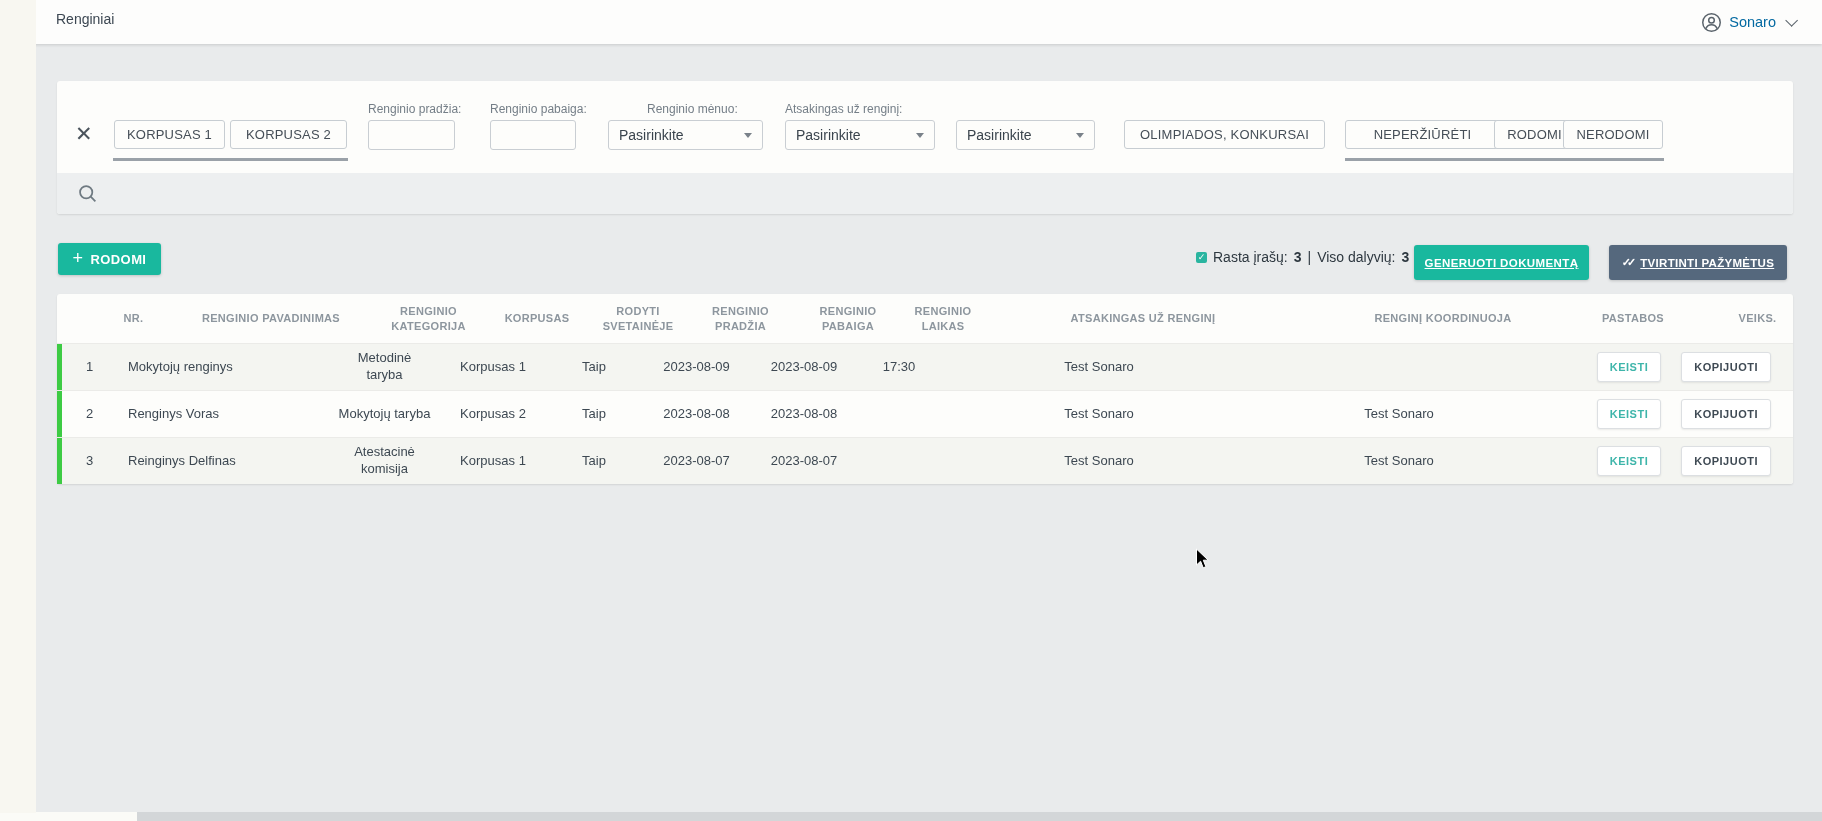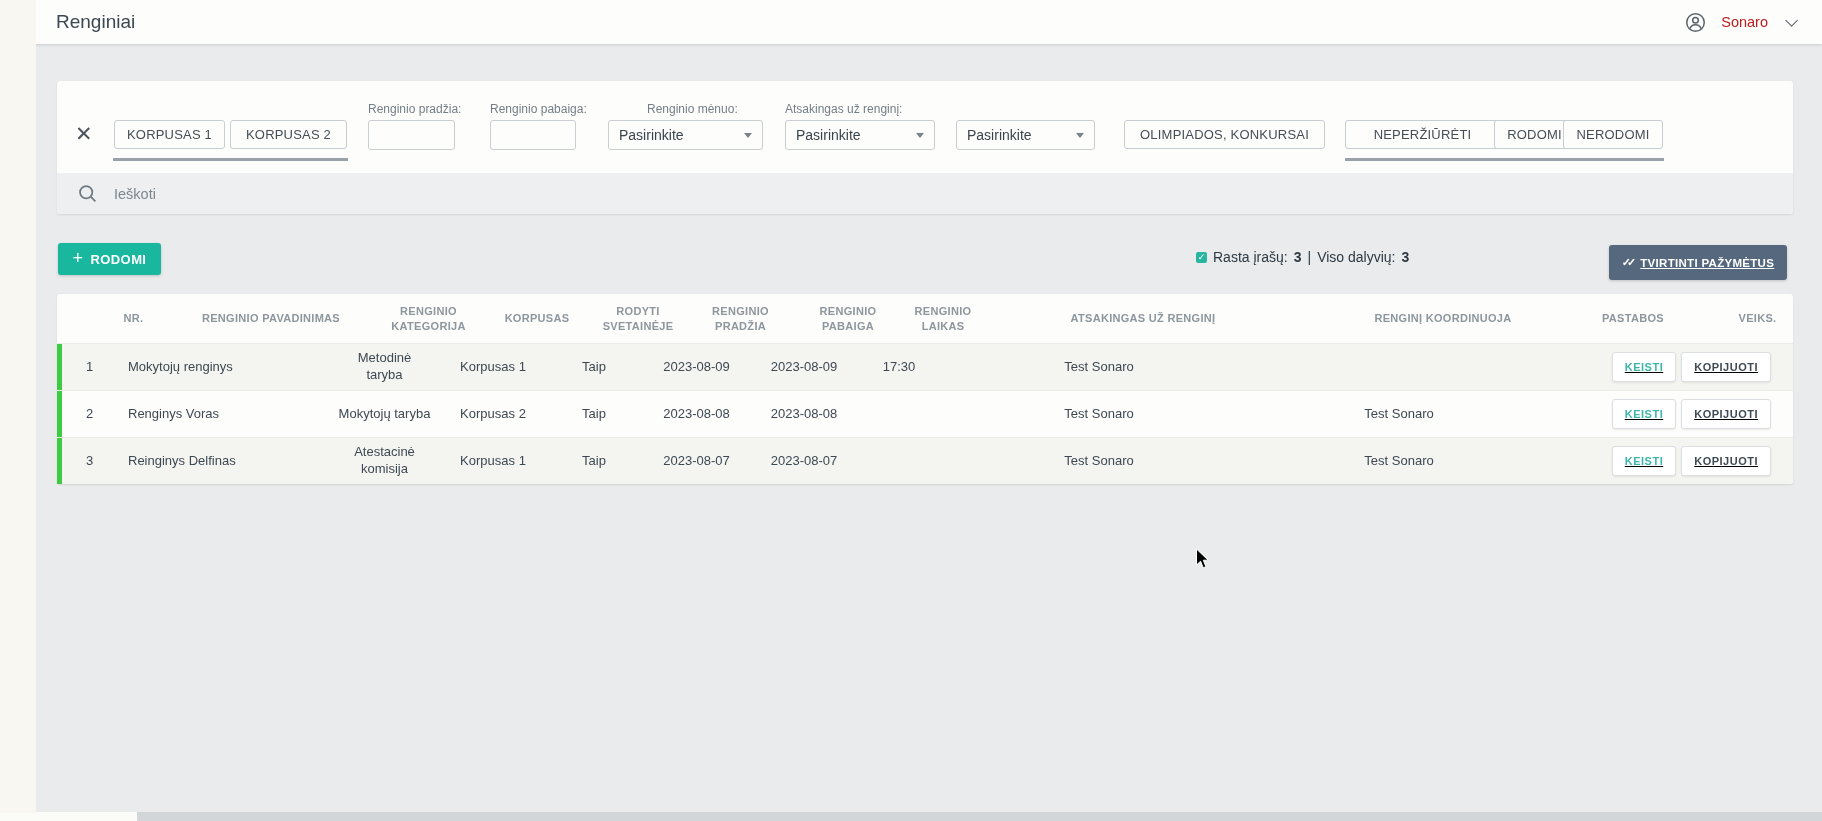--- a/index.html
+++ b/index.html
@@ -3,22 +3,22 @@
 <meta charset="utf-8">
 <style>
   * { margin:0; padding:0; box-sizing:border-box; }
   html,body { background:#e9ebec; }
   body { font-family:"Liberation Sans", sans-serif; }
   .screen { position:relative; width:1822px; height:821px; background:#e9ebec; overflow:hidden; }
 
   
   .topbar { position:absolute; left:0; top:0; width:1822px; height:44px; background:#fdfdfc;
             box-shadow:0 1px 3px rgba(0,0,0,.14); z-index:5; }
-  .topbar-title { position:absolute; left:56px; top:11px; font-size:19px; color:#3c4752; }
-  .user-area { position:absolute; right:28px; top:10px; height:24px; display:flex; align-items:center; gap:15px; cursor:pointer; color:#b91c1c; }
+  .topbar-title { position:absolute; left:56px; top:11px; font-size:14px; color:#3c4752; }
+  .user-area { position:absolute; right:28px; top:10px; height:24px; display:flex; align-items:center; gap:7px; cursor:pointer; color:#0369a1; }
   .user-area svg { display:block; }
   .user-name { font-size:14.5px; }
   .chev { width:9px; height:9px; border-right:1.6px solid #5a636b; border-bottom:1.6px solid #5a636b;
           transform:rotate(45deg) translateY(-3px); margin-left:2px; }
 
   .left-strip { position:absolute; left:0; top:0; width:36px; height:813px; background:#f8f7f1; z-index:6; }
 
   
   .filter-card { position:absolute; left:57px; top:81px; width:1736px; height:133px; background:#fdfdfb;
                  border-radius:3px; box-shadow:0 1px 2px rgba(0,0,0,.10); z-index:2; }
@@ -71,22 +71,22 @@
   .thead { height:49px; align-items:center;padding-left:44px; }
   .th { font-size:11px; font-weight:700; color:#8d969e; letter-spacing:.3px; text-align:center; line-height:1.3;
         padding:0 6px; }
   .th.left-pav { text-align:center; }
   .trow { position:relative; height:47px; align-items:center; border-top:1px solid #ebebe8; }
   .trow.odd { background:#f4f5f1; }
   .trow:last-child { border-radius:0 0 3px 3px; }
   .greenbar { position:absolute; left:0; top:0; width:5px; height:100%; background:#3dcb44; }
   .td { font-size:13px; color:#3d4852; text-align:center; line-height:1.3; padding:0 6px; }
   .td.name { text-align:left; padding-left:6px; }
-  .actions-cell { grid-column:11 / 13; display:flex; justify-content:flex-end; align-items:center; gap:5px;
-                  padding-right:22px;text-decoration:underline; }
+  .actions-cell { grid-column:11 / 13; display:flex; justify-content:flex-end; align-items:center; gap:20px;
+                  padding-right:22px; }
   .row-btn { height:30px; background:#fff; border:1px solid #dcdfe2; border-radius:3px;
              font-family:"Liberation Sans", sans-serif; font-size:11px; font-weight:700; letter-spacing:.5px;
              padding:0 12px; cursor:pointer; box-shadow:0 1px 2px rgba(0,0,0,.08); }
   .row-btn.edit { color:#3eb5aa; }
   .row-btn.copy { color:#3f4a54; }
 
   
   .cursor { position:absolute; left:1195px; top:548px; z-index:9; }
   .bottom-strip { position:absolute; left:0; top:812px; width:1822px; height:9px; background:#d3d6d8; }
   .bottom-strip .white-seg { position:absolute; left:0; top:0; width:137px; height:9px; background:#fbfbf7; }
@@ -147,38 +147,38 @@
     <button class="pill-btn" style="left:1288px; top:39px; width:155px;">NEPERŽIŪRĖTI</button>
     <button class="pill-btn" style="left:1421px; top:39px; width:81px;margin-left:16px;">RODOMI</button>
     <button class="pill-btn" style="left:1506px; top:39px; width:100px;">NERODOMI</button>
     <div class="underbar" style="left:1288px; width:319px;"></div>
 
     <div class="search-bar">
       <svg width="21" height="21" viewBox="0 0 24 24" fill="none" stroke="#6f7a82" stroke-width="2">
         <circle cx="10.5" cy="10.5" r="7"></circle>
         <line x1="15.7" y1="15.7" x2="21" y2="21"></line>
       </svg>
-      <input class="search-input" placeholder="Ieškoti" style="">
     </div>
   </div>
 
   <button class="btn-create">
     <span class="plus">+</span>
     <span>RODOMI</span>
   </button>
 
   <div class="results">
     <span class="checkbox">✓</span>
     <span>Rasta įrašų:</span>
     <b>3</b>
     <span>|</span>
     <span>Viso dalyvių:</span>
     <b>3</b>
   </div>
 
+  <button class="btn-generate">GENERUOTI DOKUMENTĄ</button>
 
   <button class="btn-confirm">
     <span class="dblcheck">✓✓&nbsp;</span>
     <span class="lbl">TVIRTINTI PAŽYMĖTUS</span>
   </button>
 
   <div class="table-card">
     <div class="tgrid thead">
       <div class="th">NR.</div>
       <div class="th left-pav">RENGINIO PAVADINIMAS</div>

